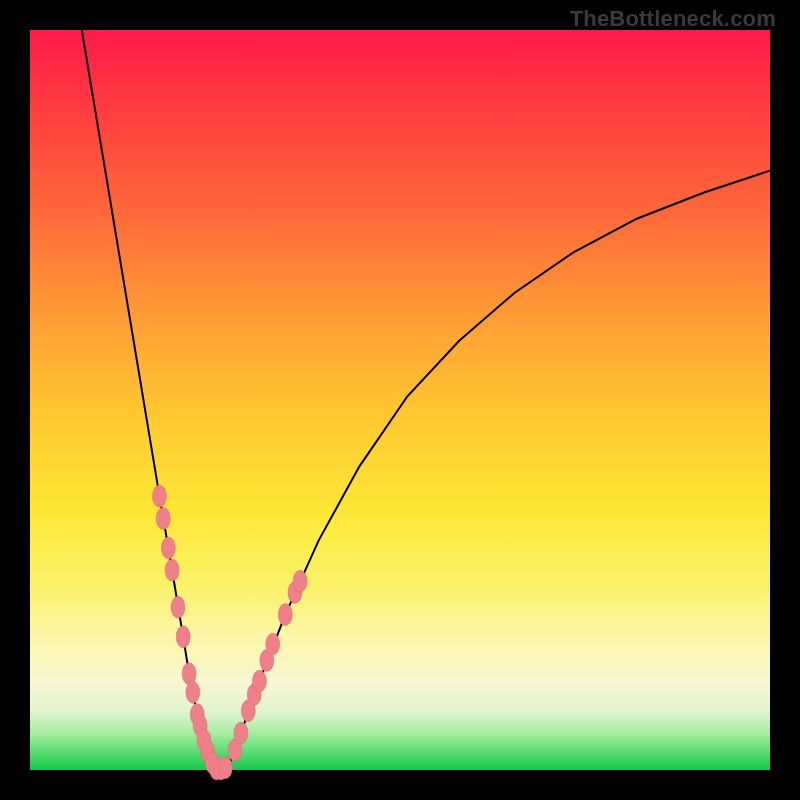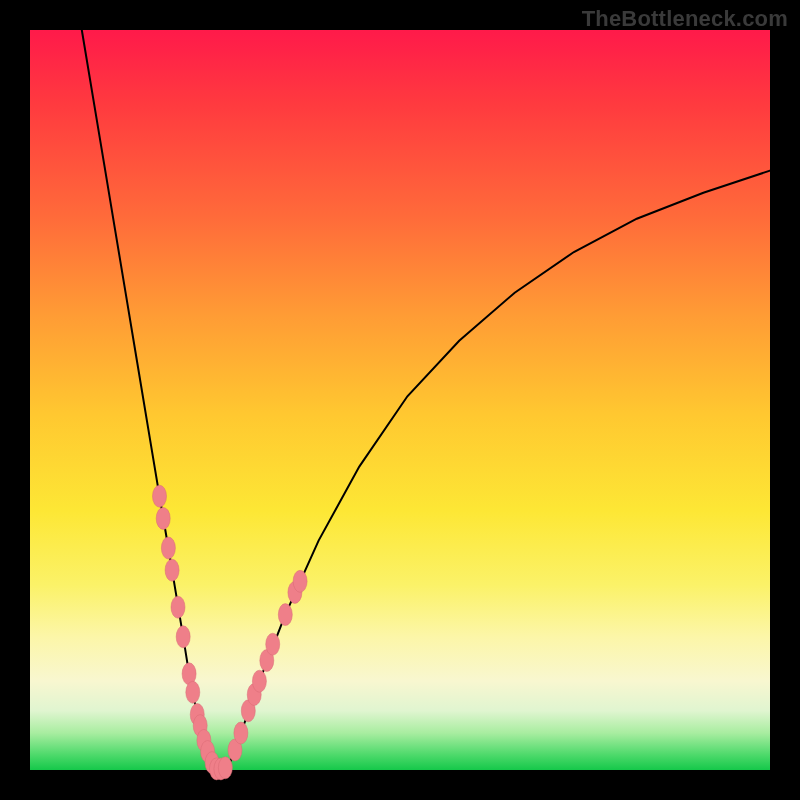--- a/index.html
+++ b/index.html
@@ -28,21 +28,21 @@
       #fcf6a8 82%,
       #f8f7d0 88%,
       #e0f5d0 92%,
       #a8eda0 95%,
       #4cd96a 98%,
       #15c84a 100%);
   }
   .watermark {
     position: absolute;
     top: 6px;
-    right: 12px;
+    right: 24px;
     color: #3a3a3a;
     font-size: 22px;
     font-weight: 600;
     letter-spacing: 0.2px;
     user-select: none;
   }
   svg.curve-layer {
     position: absolute;
     left: 0;
     top: 0;

